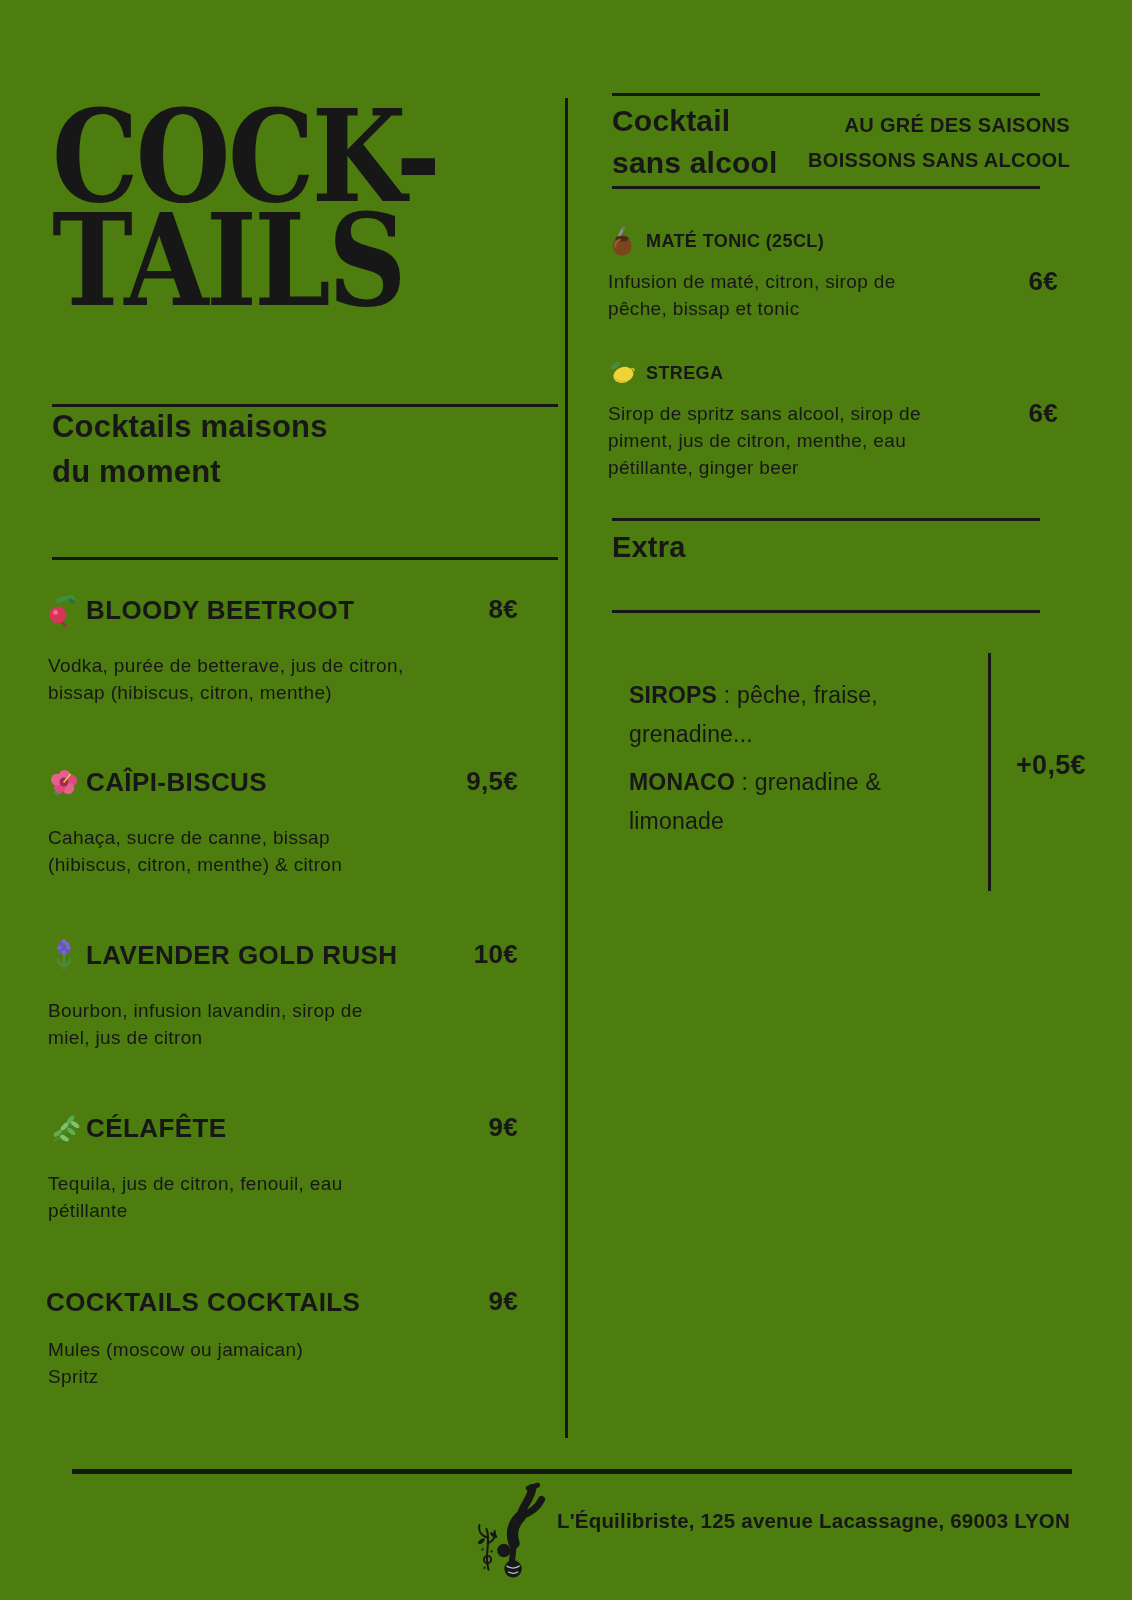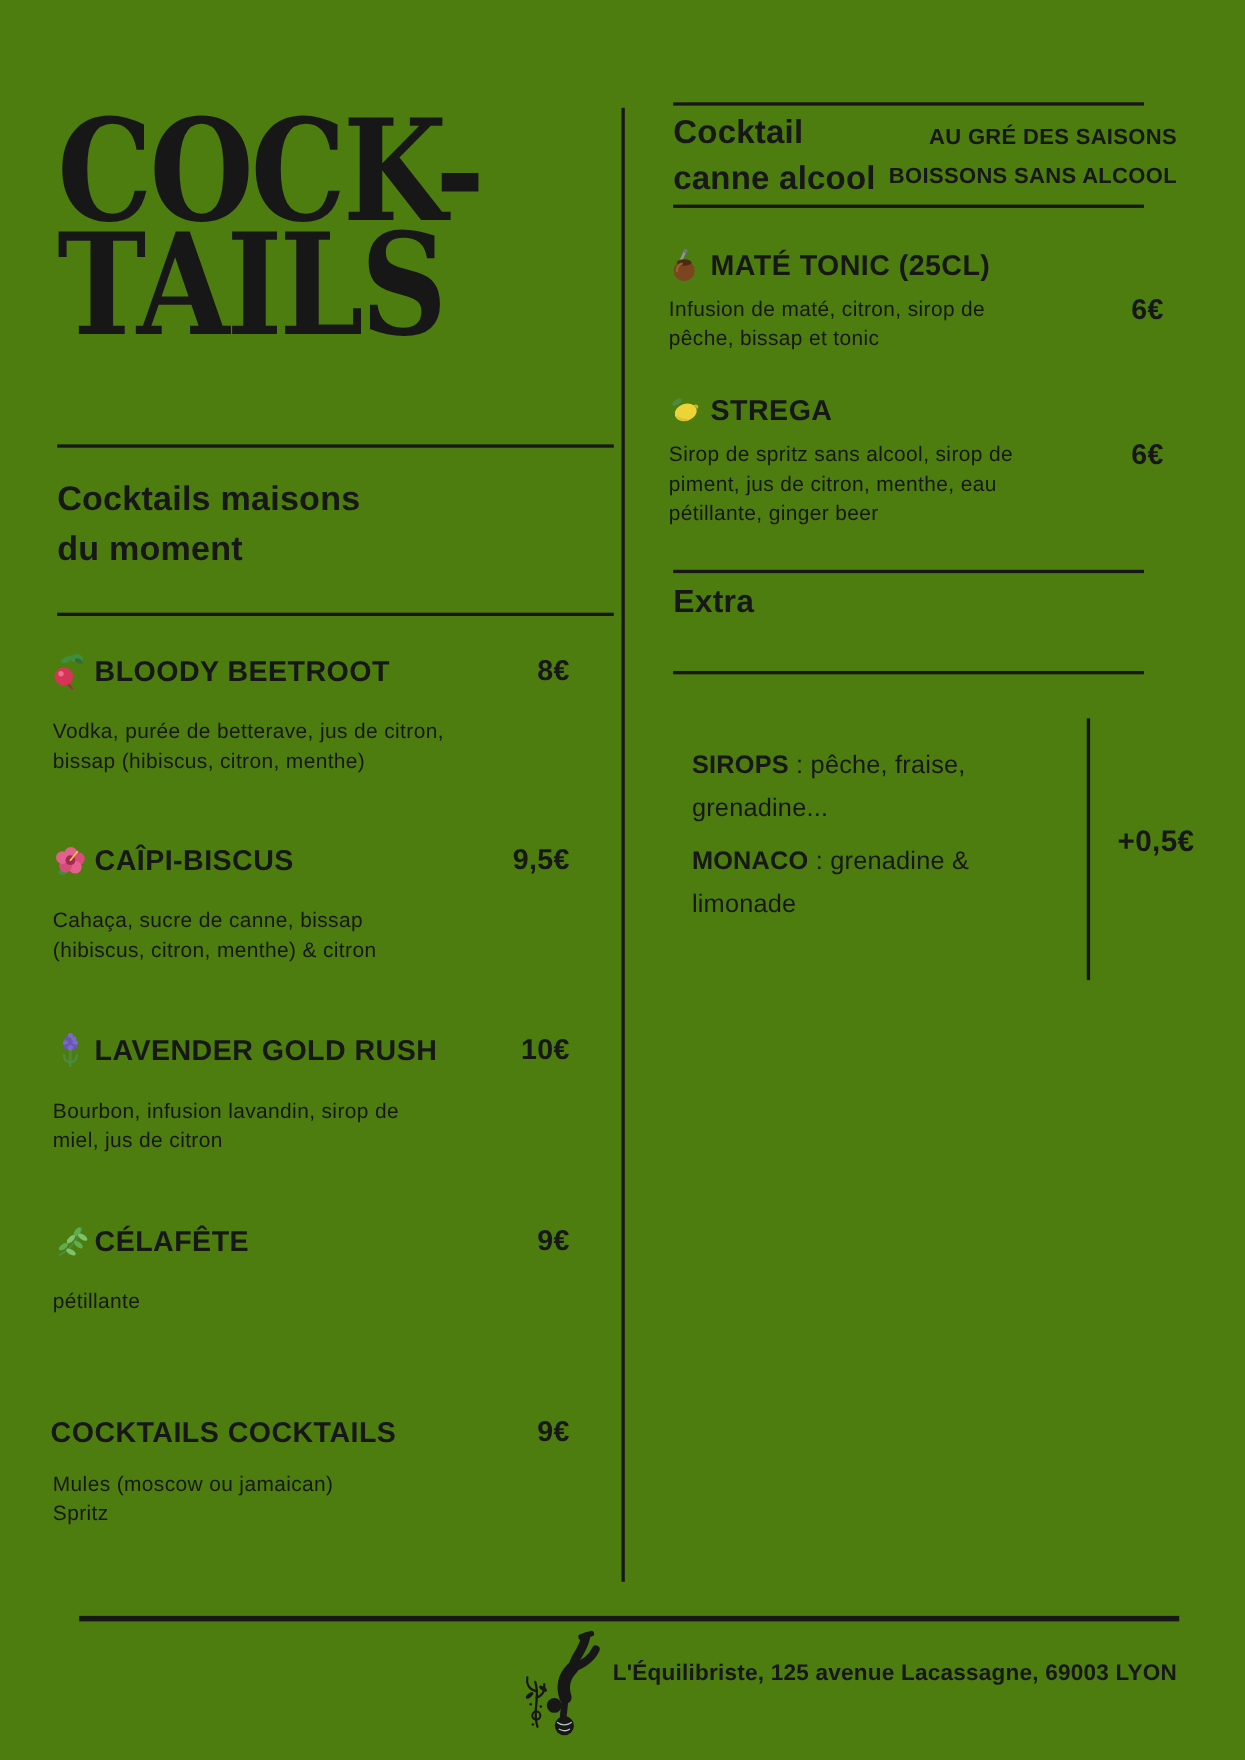--- a/index.html
+++ b/index.html
@@ -11,41 +11,41 @@
   .hr.thick{height:5px;}
   .vr{position:absolute; width:3px; background:#171717;}
 
   
   .big-title{position:absolute; left:52px; top:104px;
     font-family:"DejaVu Serif", serif; font-weight:700;
     font-size:128px; line-height:104px; letter-spacing:-0.025em;
     transform:scaleX(0.85); transform-origin:left top; white-space:nowrap;}
 
   
-  .section-heading{position:absolute; left:52px; top:431px;
+  .section-heading{position:absolute; left:52px; top:404px;
     font-weight:700; font-size:31px; line-height:45px; letter-spacing:0.2px;}
 
   
   .menu-item{position:absolute; left:40px; width:478px;}
   .mi-row{position:relative; display:flex; align-items:center; gap:6px; padding-left:8px; height:36px;}
   .mi-icon{width:32px; height:34px; display:inline-flex; align-items:center; justify-content:center; flex:0 0 auto;}
   .mi-name{font-weight:700; font-size:26px; letter-spacing:0.4px; white-space:nowrap;}
   .mi-price{position:absolute; right:0; top:2px; font-weight:700; font-size:26px; letter-spacing:0.3px;}
   .mi-desc{margin-top:24px; padding-left:8px; font-size:19px; line-height:27px; letter-spacing:0.35px;}
   .mi-desc div{white-space:nowrap;}
 
   
   .r-heading{position:absolute; left:612px; top:100px; font-weight:700; font-size:30px; line-height:42px; letter-spacing:0.2px;}
   .r-subheading{position:absolute; left:770px; top:108px; width:300px; text-align:right;
     font-weight:700; font-size:20px; line-height:35px; letter-spacing:0.3px;}
 
   .r-item{position:absolute; left:602px; width:470px;}
   .ri-row{position:relative; display:flex; align-items:center; gap:10px; padding-left:6px; height:34px;}
   .ri-icon{width:28px; height:30px; display:inline-flex; align-items:center; justify-content:center; flex:0 0 auto;}
-  .ri-name{font-weight:700; font-size:26px; letter-spacing:0.4px; white-space:nowrap;}
+  .ri-name{font-weight:700; font-size:18px; letter-spacing:0.4px; white-space:nowrap;}
   .ri-price{position:absolute; right:14px; top:42px; font-weight:700; font-size:26px; letter-spacing:0.3px;}
   .ri-desc{margin-top:10px; padding-left:6px; font-size:19px; line-height:27px; letter-spacing:0.35px;}
   .ri-desc div{white-space:nowrap;}
 
   .extra-heading{position:absolute; left:612px; top:531px; font-weight:700; font-size:29px; letter-spacing:0.2px;}
 
   .extra-block{position:absolute; left:629px; top:676px; width:330px; font-size:23px; line-height:39px; letter-spacing:0.2px;}
   .extra-block .lbl{font-weight:700;text-align:center;}
   .extra-block .grp{margin-bottom:9px;}
   .extra-price{position:absolute; left:1016px; top:750px; font-weight:700; font-size:27px; letter-spacing:0.3px;}
@@ -153,39 +153,40 @@
           <ellipse cx="16" cy="14" rx="5" ry="2.4" fill="#7cc36b" transform="rotate(-45 16 14)"></ellipse>
           <ellipse cx="23" cy="19" rx="5" ry="2.4" fill="#5fae4e" transform="rotate(40 23 19)"></ellipse>
           <ellipse cx="9" cy="21" rx="5" ry="2.4" fill="#5fae4e" transform="rotate(-35 9 21)"></ellipse>
           <ellipse cx="16" cy="26" rx="5" ry="2.4" fill="#7cc36b" transform="rotate(30 16 26)"></ellipse>
         </svg>
       </span>
       <span class="mi-name">CÉLAFÊTE</span>
       <span class="mi-price">9€</span>
     </div>
     <div class="mi-desc">
+      <div>Tequila, jus de citron, fenouil, eau</div>
       <div>pétillante</div>
     </div>
   </div>
 
   <div class="menu-item" style="top:1284px;">
     <div class="mi-row" style="padding-left:6px;">
       <span class="mi-name">COCKTAILS COCKTAILS</span>
       <span class="mi-price">9€</span>
     </div>
     <div class="mi-desc" style="margin-top:16px;">
       <div>Mules (moscow ou jamaican)</div>
       <div>Spritz</div>
     </div>
   </div>
 
   <div class="hr" style="left:612px; top:93px; width:428px;"></div>
   <div class="r-heading">
     <div>Cocktail</div>
-    <div>canne alcool</div>
+    <div>sans alcool</div>
   </div>
   <div class="r-subheading">
     <div>AU GRÉ DES SAISONS</div>
     <div>BOISSONS SANS ALCOOL</div>
   </div>
   <div class="hr" style="left:612px; top:186px; width:428px;"></div>
 
   <div class="r-item" style="top:224px;">
     <div class="ri-row">
       <span class="ri-icon">

